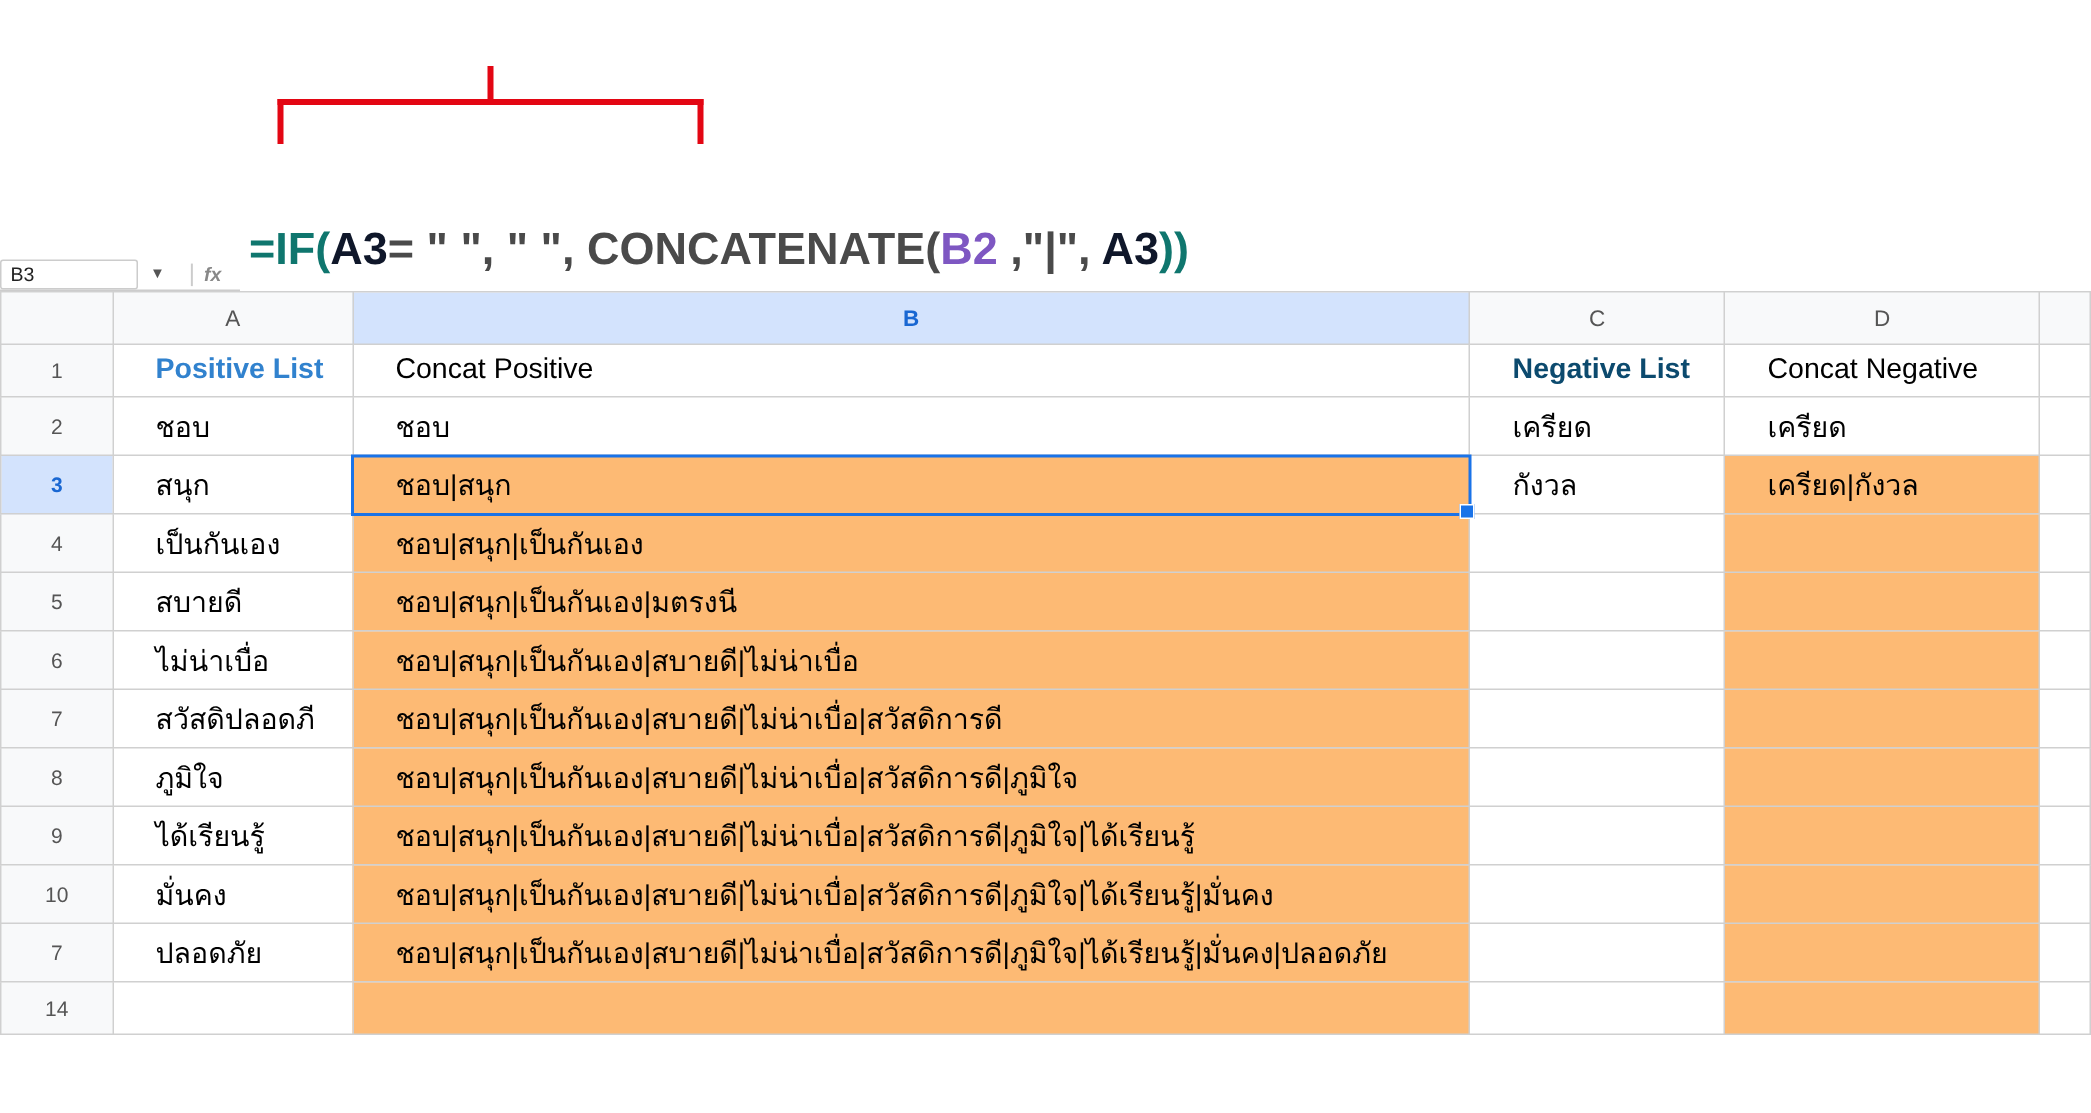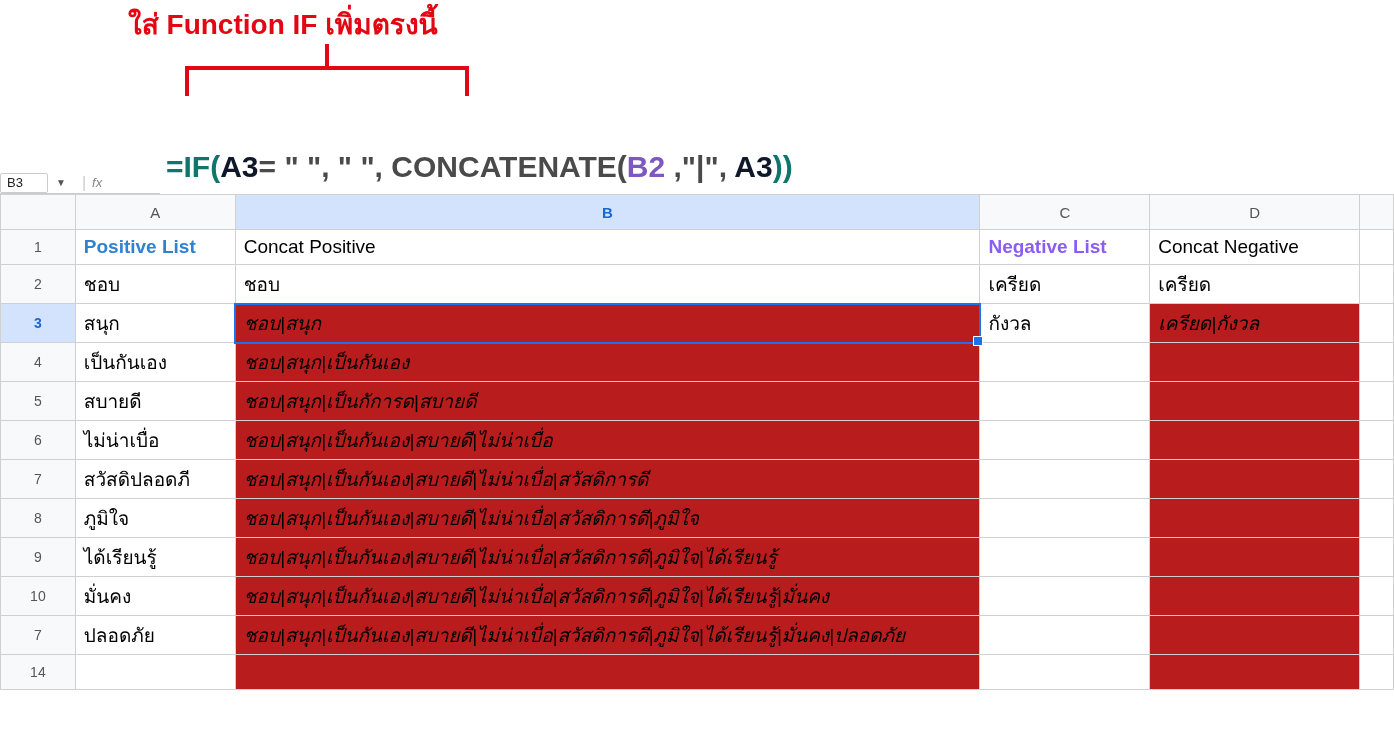--- a/index.html
+++ b/index.html
@@ -14,55 +14,54 @@
     .bracket-left { position: absolute; left: 0; top: 4px; width: 4px; height: 30px; background: #e30613; }
     .bracket-right { position: absolute; left: 280px; top: 4px; width: 4px; height: 30px; background: #e30613; }
     
     .formula-display { position: absolute; left: 166px; top: 150px; font-weight: bold; font-size: 30px; }
     .formula-display .eq { color: #0f766e; }
     .formula-display .ref-a { color: #0f172a; }
     .formula-display .ref-b { color: #7e57c2; }
     .formula-display .gray { color: #4a4a4a; }
     
     .name-box-row { position: absolute; left: 0; top: 172px; width: 160px; height: 22px; display: flex; align-items: center; border-bottom: 1px solid #ccc; }
-    .name-box { width: 48px; height: 20px; border: 1px solid #ccc; font-size: 13px; padding: 2px 6px; color: #222; border-radius: 2px; }
+    .name-box { width: 92px; height: 20px; border: 1px solid #ccc; font-size: 13px; padding: 2px 6px; color: #222; border-radius: 2px; }
     .dropdown-arrow { font-size: 10px; color: #555; margin-left: 8px; margin-right: 8px; }
-    .fx-label { font-style: italic; color: #888; font-size: 13px; margin-left: 6px; }
+    .fx-label { font-style: italic; color: #888; font-size: 13px; margin-left: 6px; font-weight: bold; }
     .fx-divider { color: #ccc; margin-left: 8px; }
     
     .grid { position: absolute; top: 194px; left: 0; width: 1394px; }
     table { border-collapse: collapse; width: 100%; }
     td, th { border: 1px solid #d0d0d0; font-size: 19px; padding: 0; height: 35px; }
     .col-header { background: #f8f9fa; text-align: center; color: #555; font-size: 15px; font-weight: normal; }
     .col-header.selected { background: #d3e3fd; color: #1967d2; font-weight: 600; }
     .row-num { background: #f8f9fa; text-align: center; color: #555; font-size: 14px; width: 75px; }
     .row-num.selected { background: #d3e3fd; color: #1967d2; font-weight: 700; }
     
     .col-a { width: 160px; }
     .col-b { width: 745px; }
     .col-c { width: 170px; }
     .col-d { width: 210px; }
     .col-e { width: 34px; }
     
-    .cell-content { padding: 4px 8px; white-space: nowrap; overflow: hidden; color: #000; }
+    .cell-content { padding: 4px 8px; white-space: nowrap; overflow: hidden; color: #000; margin-left: 20px; }
     .header-positive { color: #3182ce; font-weight: bold; }
-    .header-negative { color: #8b5cf6; font-weight: bold; }
+    .header-negative { color: #0c4a6e; font-weight: bold; }
     .header-concat { color: #000; }
     
-    .highlighted { background: #b91c1c; font-style: italic; }
+    .highlighted { background: #fdba74; }
     .selected-cell { outline: 2px solid #1a73e8; outline-offset: -1px; position: relative; }
     .selected-cell::after { content: ''; position: absolute; right: -4px; bottom: -4px; width: 8px; height: 8px; background: #1a73e8; border: 1px solid #fff; }
     
     .corner-cell { width: 75px; background: #f8f9fa; }
   </style>
 </head>
 <body>
 
 <div class="annotation-area">
-  <div class="annotation-title">ใส่ Function IF เพิ่มตรงนี้</div>
   <div class="bracket">
     <div class="bracket-vert"></div>
     <div class="bracket-horiz"></div>
     <div class="bracket-left"></div>
     <div class="bracket-right"></div>
   </div>
   <div class="formula-display">
     <span class="eq">=IF(</span><span class="ref-a">A3</span><span class="gray">= " ", " ", </span><span class="gray">CONCATENATE(</span><span class="ref-b">B2</span><span class="gray"> ,"|", </span><span class="ref-a">A3</span><span class="eq">))</span>
   </div>
   <div class="name-box-row">
@@ -147,21 +146,21 @@
             <div class="cell-content"></div>
           </td>
       <td class="col-e"></td>
     </tr>
     <tr>
       <td class="row-num">5</td>
       <td class="col-a">
             <div class="cell-content">สบายดี</div>
           </td>
       <td class="col-b highlighted">
-            <div class="cell-content">ชอบ|สนุก|เป็นกัการด|สบายดี</div>
+            <div class="cell-content">ชอบ|สนุก|เป็นกันเอง|มตรงนี</div>
           </td>
       <td class="col-c">
             <div class="cell-content"></div>
           </td>
       <td class="col-d highlighted">
             <div class="cell-content"></div>
           </td>
       <td class="col-e"></td>
     </tr>
     <tr>

